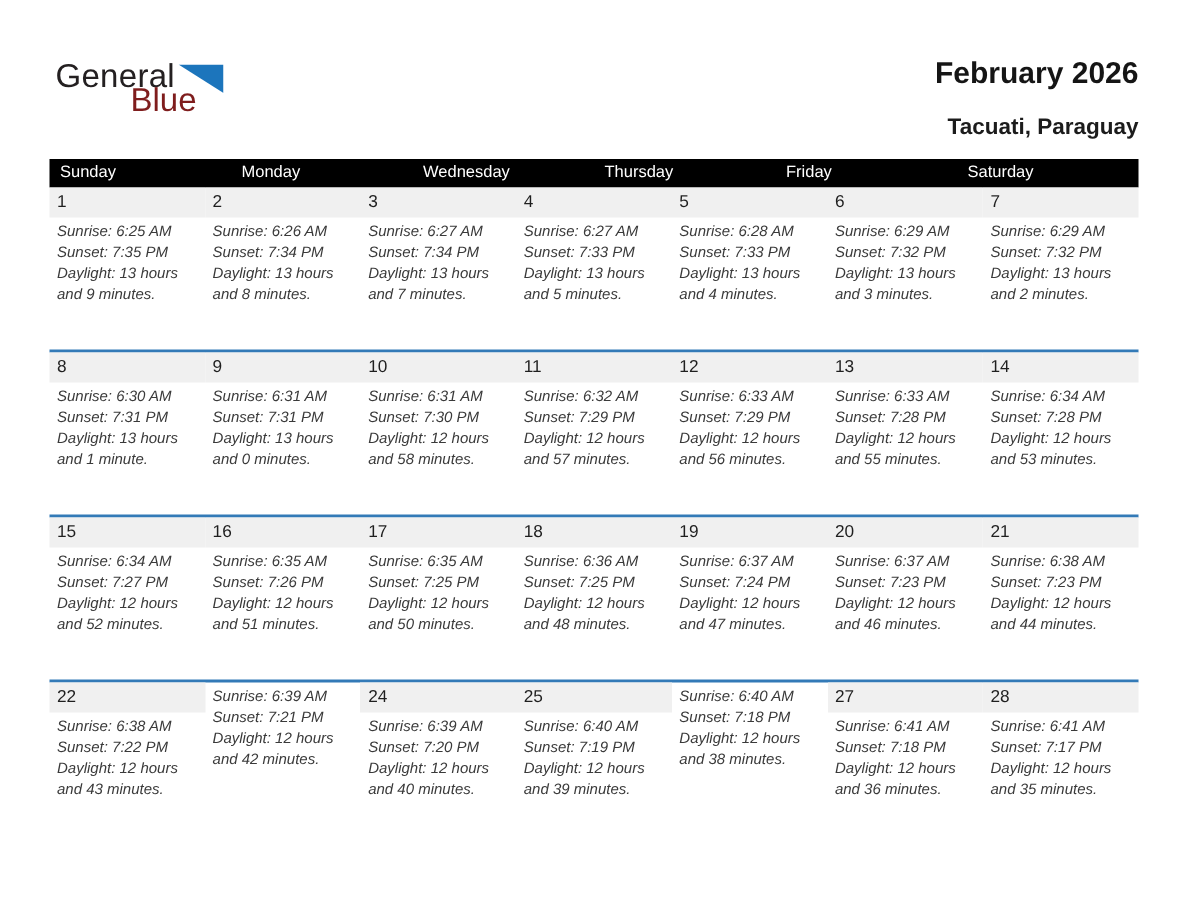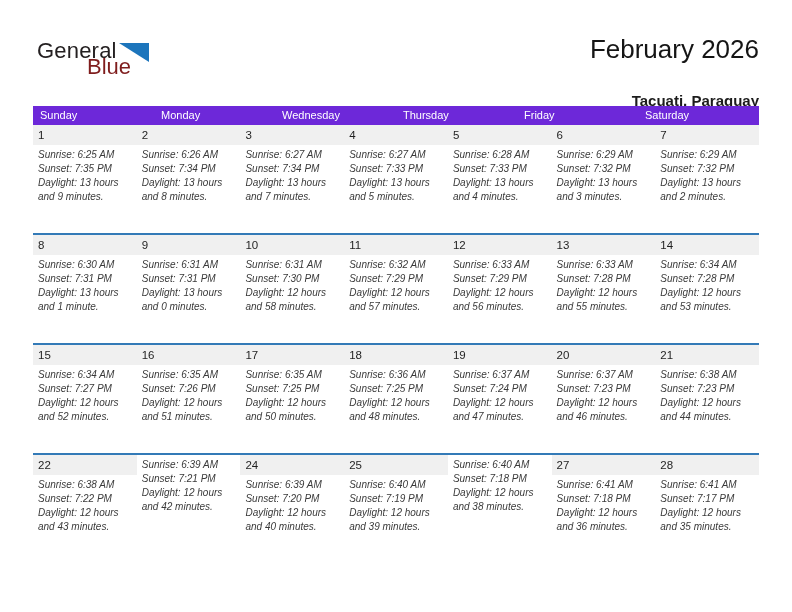--- a/index.html
+++ b/index.html
@@ -15,27 +15,27 @@
   .logo { position: absolute; left: 37px; top: 38px; }
   .logo-row1 { display: flex; align-items: flex-end; }
   .logo-general {
     font-size: 22px; color: #242021; letter-spacing: 0.2px; line-height: 22px;
   }
   .logo-tri { margin-left: 2px; margin-top: 5px; display: block; }
   .logo-row2 { margin-top: -6px; padding-left: 50px; }
   .logo-blue { font-size: 22px; color: #7f1d1d; line-height: 22px; }
 
   .titles { position: absolute; right: 33px; top: 32px; text-align: right; }
-  .page-title { font-size: 26px; color: #151515; line-height: 34px; font-weight: 400; }
-  .page-subtitle { font-size: 15px; color: #1c1c1c; font-weight: 700; margin-top: 26px; }
+  .page-title { font-size: 20px; color: #151515; line-height: 34px; font-weight: 700; }
+  .page-subtitle { font-size: 15px; color: #1c1c1c; font-weight: 700; margin-top: 10px; }
 
   
   .calendar { position: absolute; left: 33px; top: 106px; width: 726px; }
 
-  .weekday-header { display: flex; background: #6d28d9; height: 19px; }
+  .weekday-header { display: flex; background: #000000; height: 19px; }
   .wd {
     flex: 1; box-sizing: border-box;
     color: #ffffff; font-size: 11px; line-height: 19px; padding-left: 7px;
     white-space: nowrap; overflow: hidden;
   }
 
   .week-row { display: flex; }
   .week-row.bordered { margin-top: 30px; border-top: 2px solid #337AB7; }
 
   .day-cell { flex: 1; box-sizing: border-box; min-width: 0; }

